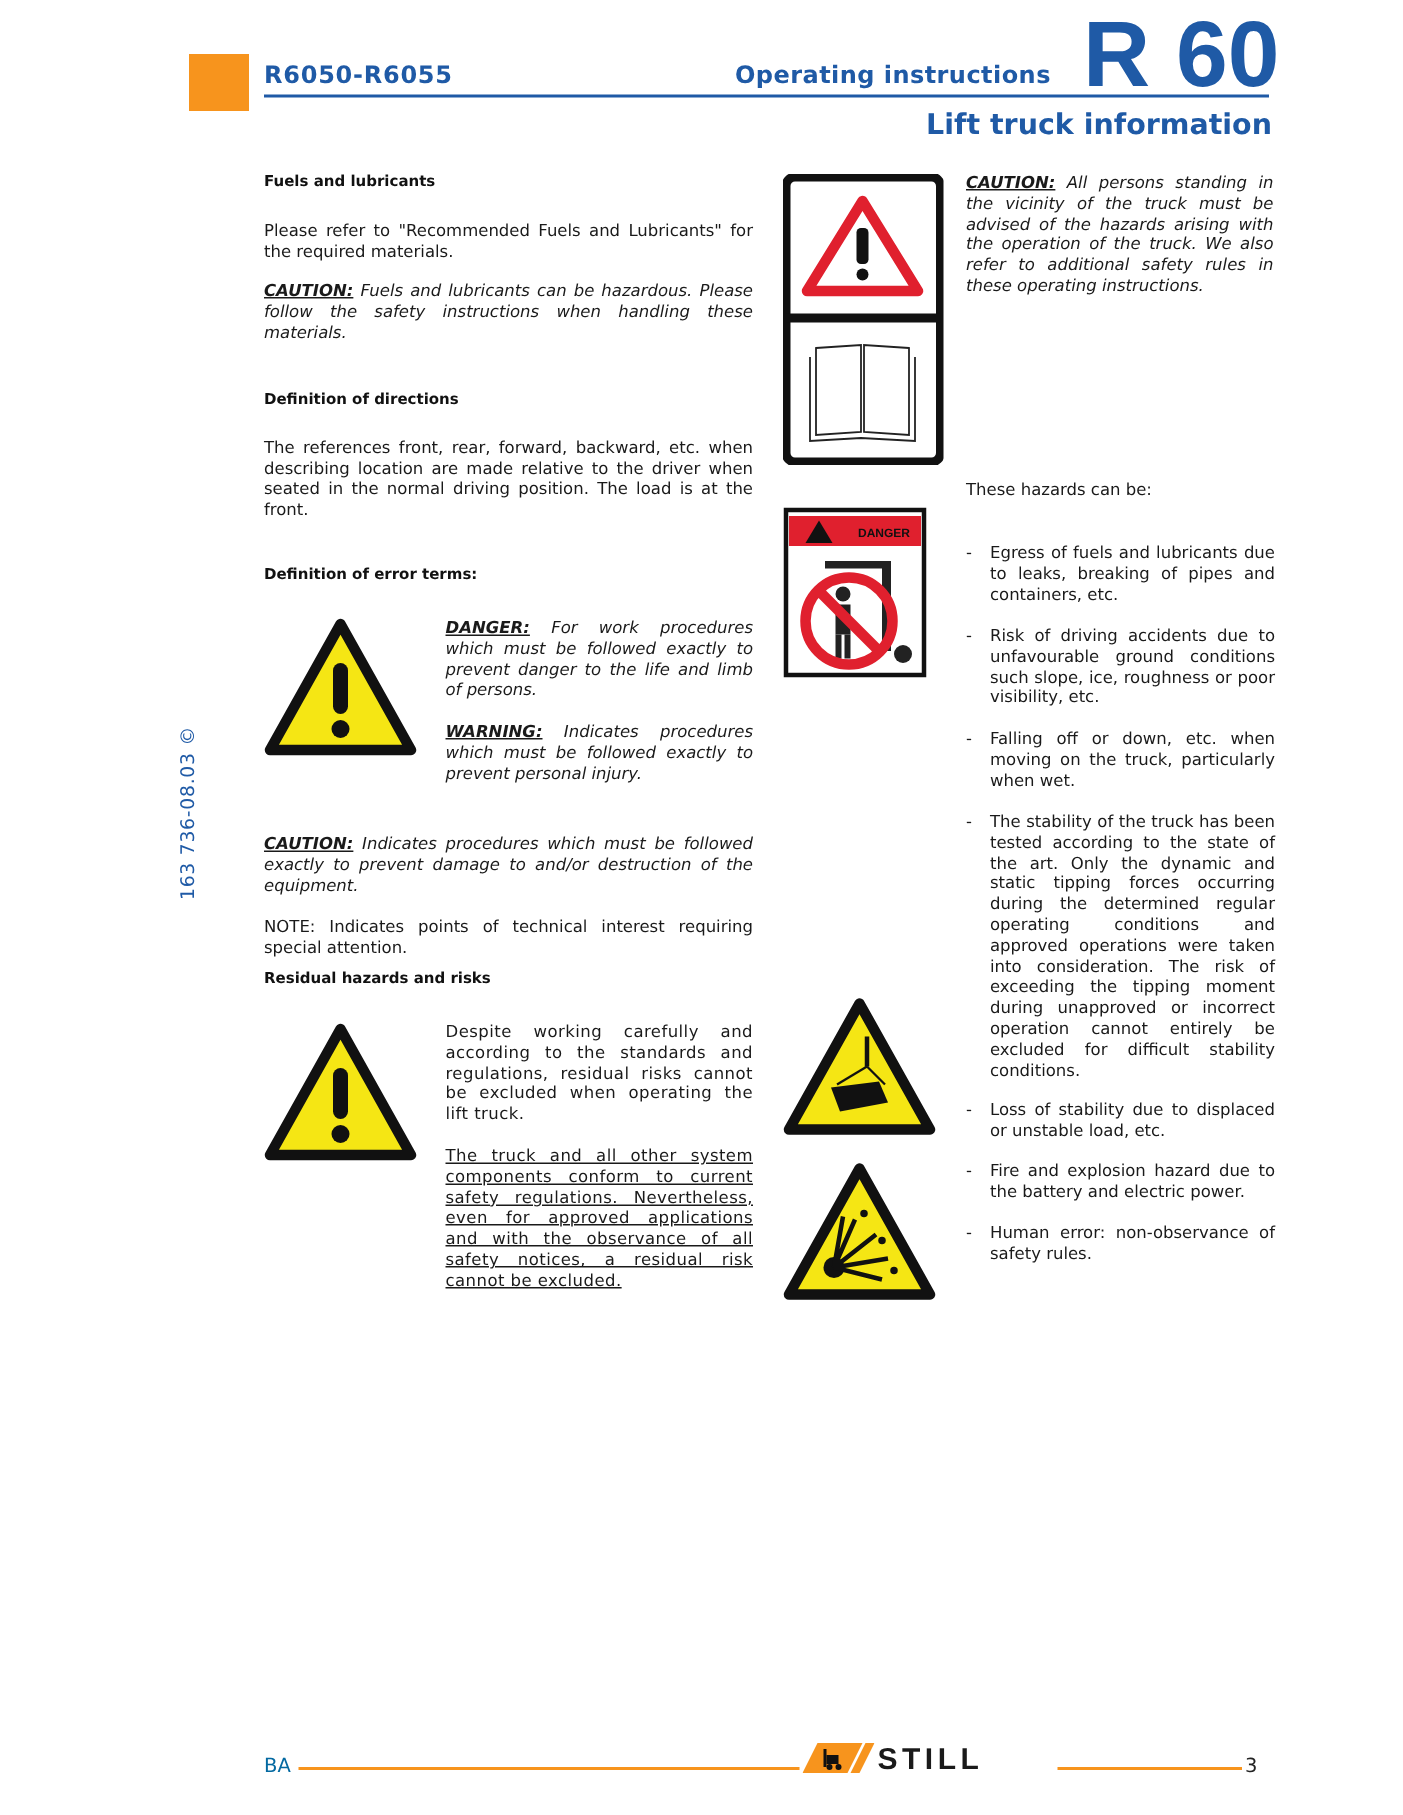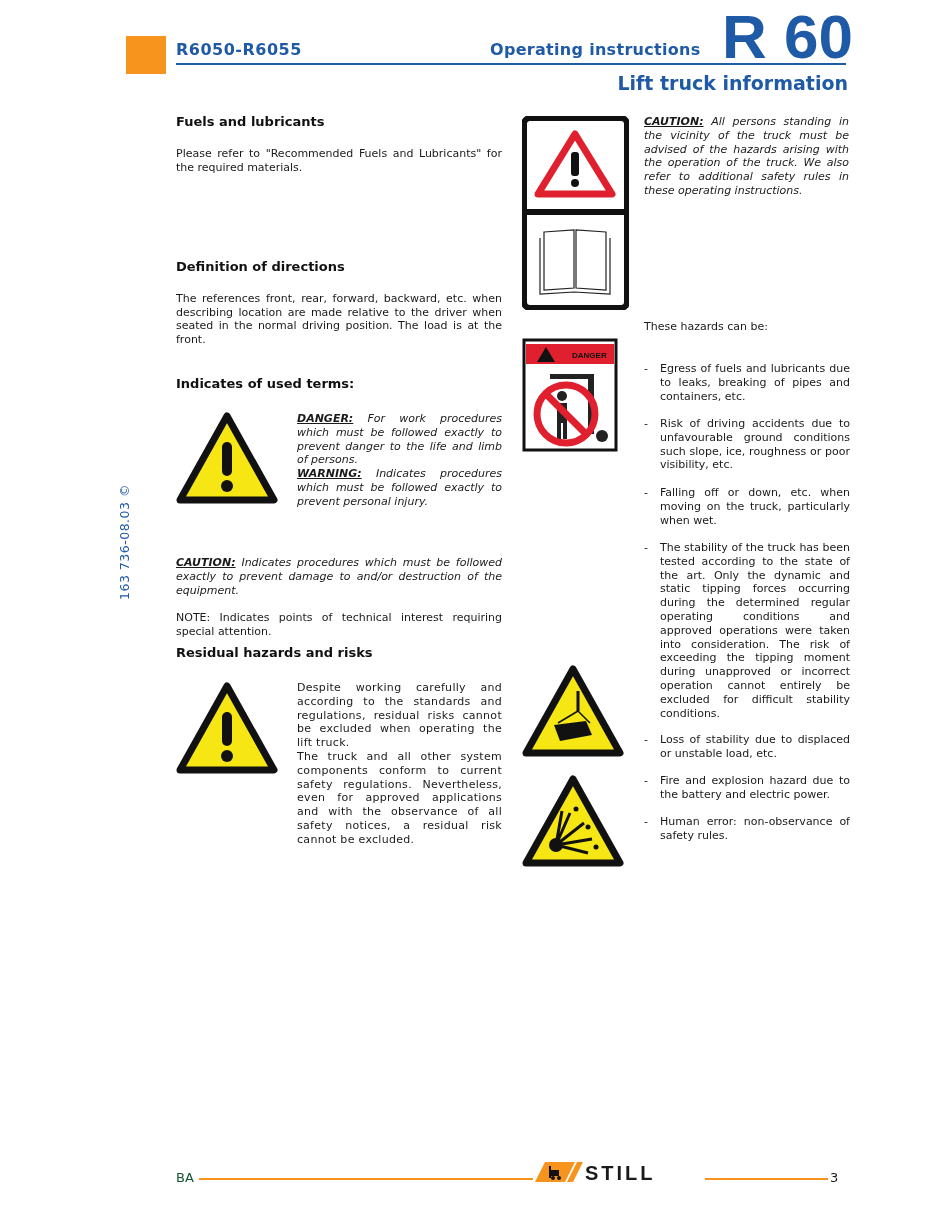--- a/index.html
+++ b/index.html
@@ -14,91 +14,92 @@
   .op-instr { left: 490px; top: 40px; font-size: 16px; font-weight: bold; color: #1f5aa6; letter-spacing: 0.3px; }
   .r60 { left: 722px; top: 10px; font-size: 62px; font-weight: bold; color: #1f5aa6; line-height: 54px; font-family: "Liberation Sans", sans-serif; }
   .subtitle { right: 87px; top: 72px; font-size: 19px; font-weight: bold; color: #1f5aa6; }
 
   
   .side { left: 117px; top: 600px; transform-origin: left top; transform: rotate(-90deg);
           font-size: 12.5px; color: #1f5aa6; white-space: nowrap; letter-spacing: 0.5px; }
 
   
   .col { font-size: 11px; line-height: 13.8px; }
-  h2 { margin: 0; font-size: 13px; font-weight: bold; color: #111; }
+  h2 { margin: 0; font-size: 10px; font-weight: bold; color: #111; }
   p { margin: 0; text-align: justify; }
   .it { font-style: italic; }
   .bi { font-weight: bold; font-style: italic; text-decoration: underline; }
 
   .list-item { position: absolute; font-size: 11px; line-height: 13.8px; }
   .list-item .dash { position: absolute; left: 0; top: 0; }
   .list-item .txt { position: absolute; left: 16px; top: 0; width: 190px; text-align: justify; }
 
   
-  .foot-ba { left: 176px; top: 1170px; font-size: 13px; color: #14532d; }
+  .foot-ba { left: 176px; top: 1170px; font-size: 13px; color: #0369a1; }
   .foot-line1 { left: 199px; top: 1178px; width: 334px; height: 2px; background: #f7941d; }
   .foot-line2 { left: 705px; top: 1178px; width: 123px; height: 2px; background: #f7941d; }
   .foot-pg { left: 830px; top: 1170px; font-size: 13px; color: #222; }
   .still-word { left: 585px; top: 1162px; font-size: 20px; font-weight: bold; color: #1a1a1a; letter-spacing: 3px; font-family: "Liberation Sans", sans-serif; }
 </style>
 </head>
 <body>
 
 <div class="abs orange-sq"></div>
 <div class="abs model">R6050-R6055</div>
 <div class="abs header-rule"></div>
 <div class="abs op-instr">Operating instructions</div>
 <div class="abs r60">R 60</div>
 <div class="abs subtitle">Lift truck information</div>
 
 <div class="abs side">163 736-08.03 ©</div>
 
 <div class="abs col" style="left:176px; top:115px; width:326px;">
   <h2>Fuels and lubricants</h2>
   <p style="margin-top:18px;">Please refer to "Recommended Fuels and Lubricants" for the required materials.</p>
+  <p class="it" style="margin-top:13px;"><span class="bi">CAUTION:</span><span> Fuels and lubricants can be hazardous. Please follow the safety instructions when handling these materials.</span></p>
 </div>
 
 <div class="abs col" style="left:176px; top:260px; width:326px;">
   <h2>Definition of directions</h2>
   <p style="margin-top:18px;">The references front, rear, forward, backward, etc. when describing location are made relative to the driver when seated in the normal driving position. The load is at the front.</p>
 </div>
 
 <div class="abs col" style="left:176px; top:377px; width:326px;">
-  <h2>Indicates of used terms:</h2>
+  <h2>Definition of error terms:</h2>
 </div>
 
 <svg class="abs" style="left:176px; top:412px;" width="102" height="92" viewBox="0 0 102 92">
   <path d="M51 4 L98 88 L4 88 Z" fill="#f5e614" stroke="#111" stroke-width="7" stroke-linejoin="round"></path>
   <rect x="46" y="30" width="10" height="34" rx="5" fill="#111"></rect>
   <circle cx="51" cy="74" r="6" fill="#111"></circle>
 </svg>
 
 <div class="abs col" style="left:297px; top:412px; width:205px;">
   <p class="it"><span class="bi">DANGER:</span><span> For work procedures which must be followed exactly to prevent danger to the life and limb of persons.</span></p>
-  <p class="it" style=""><span class="bi">WARNING:</span><span> Indicates procedures which must be followed exactly to prevent personal injury.</span></p>
+  <p class="it" style="margin-top:14px;"><span class="bi">WARNING:</span><span> Indicates procedures which must be followed exactly to prevent personal injury.</span></p>
 </div>
 
 <div class="abs col" style="left:176px; top:556px; width:326px;">
   <p class="it"><span class="bi">CAUTION:</span><span> Indicates procedures which must be followed exactly to prevent damage to and/or destruction of the equipment.</span></p>
   <p style="margin-top:14px;"><span>NOTE:</span><span> Indicates points of technical interest requiring special attention.</span></p>
 </div>
 
 <div class="abs col" style="left:176px; top:646px; width:326px;">
   <h2>Residual hazards and risks</h2>
 </div>
 
 <svg class="abs" style="left:176px; top:682px;" width="102" height="92" viewBox="0 0 102 92">
   <path d="M51 4 L98 88 L4 88 Z" fill="#f5e614" stroke="#111" stroke-width="7" stroke-linejoin="round"></path>
   <rect x="46" y="30" width="10" height="34" rx="5" fill="#111"></rect>
   <circle cx="51" cy="74" r="6" fill="#111"></circle>
 </svg>
 
 <div class="abs col" style="left:297px; top:681px; width:205px; letter-spacing:0.3px;">
   <p>Despite working carefully and according to the standards and regulations, residual risks cannot be excluded when operating the lift truck.</p>
-  <p style="">The truck and all other system components conform to current safety regulations. Nevertheless, even for approved applications and with the observance of all safety notices, a residual risk cannot be excluded.</p>
+  <p style="margin-top:14px;text-decoration:underline;">The truck and all other system components conform to current safety regulations. Nevertheless, even for approved applications and with the observance of all safety notices, a residual risk cannot be excluded.</p>
 </div>
 
 <svg class="abs" style="left:522px; top:116px;" width="107" height="194" viewBox="0 0 107 194">
   <rect x="2" y="2" width="103" height="190" rx="6" fill="#fff" stroke="#111" stroke-width="6"></rect>
   <line x1="2" y1="96" x2="105" y2="96" stroke="#111" stroke-width="6"></line>
   <path d="M53 18 L90 78 L16 78 Z" fill="#fff" stroke="#e0202e" stroke-width="7" stroke-linejoin="round"></path>
   <rect x="49" y="36" width="8" height="24" rx="3" fill="#111"></rect>
   <circle cx="53" cy="67" r="4" fill="#111"></circle>
   <path d="M22 116 L52 114 L52 172 L22 174 Z" fill="#fff" stroke="#222" stroke-width="1.2"></path>
   <path d="M84 116 L54 114 L54 172 L84 174 Z" fill="#fff" stroke="#222" stroke-width="1.2"></path>

